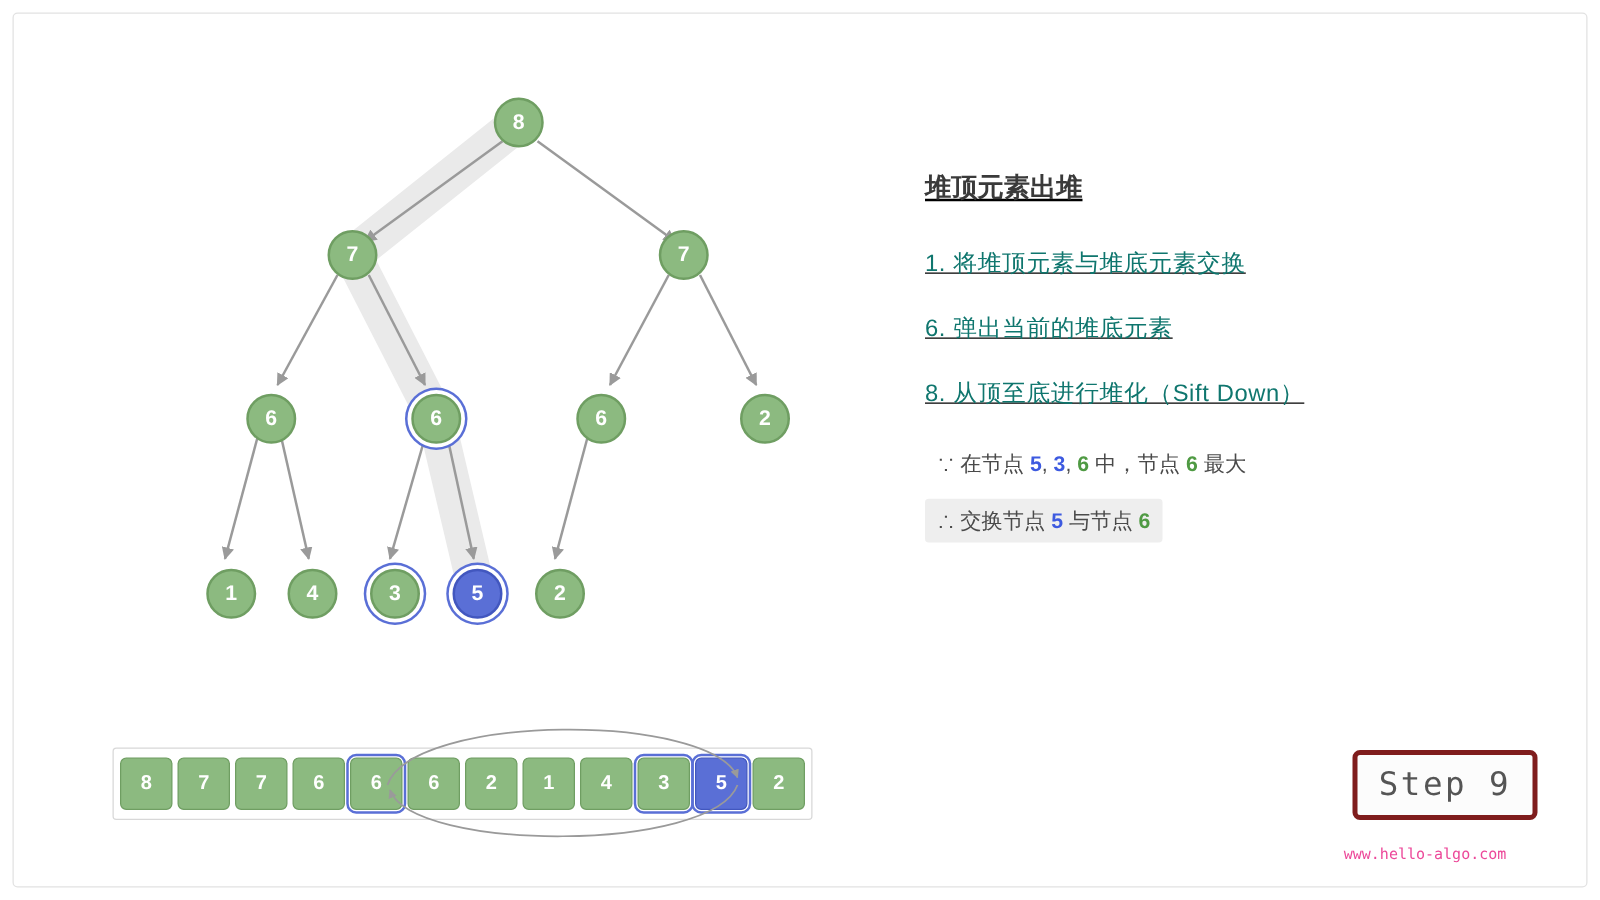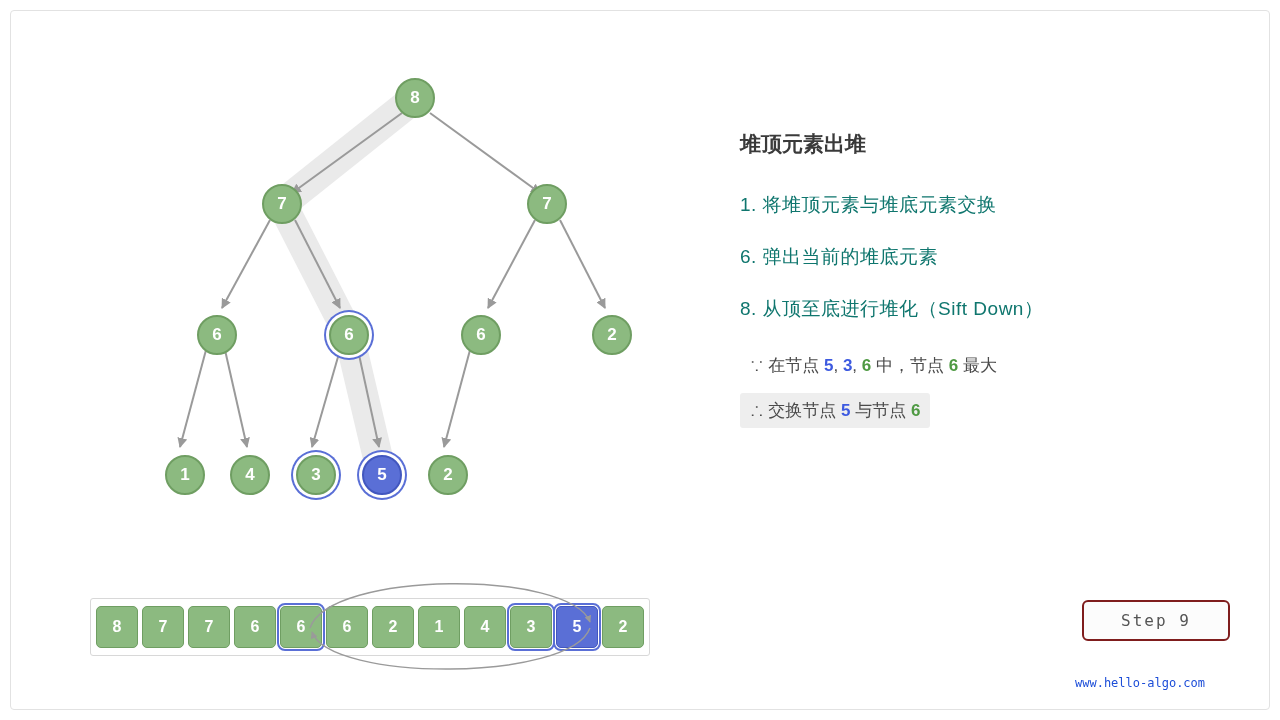--- a/index.html
+++ b/index.html
@@ -104,22 +104,23 @@
     outline-offset: 1px;
   }
   .cell.blue-ring {
     outline: 2px solid #5a6fd6;
     outline-offset: 1px;
   }
   
   #panel {
     position: absolute;
     left: 740px;
-    top: 130px;
+    top: 136px;
     width: 470px;
+    text-decoration: underline;
   }
   #panel h1 {
     margin: 0 0 34px 0;
     font-size: 21px;
     color: #3a3a3a;
     font-weight: bold;
   }
   .step-line {
     font-size: 19px;
     color: #0f766e;
@@ -138,40 +139,40 @@
     border-radius: 3px;
   }
   .blue-text { color: #3d5ae0; font-weight: bold; }
   .green-text { color: #4f9a43; font-weight: bold; }
   
   #step-badge {
     position: absolute;
     left: 1082px;
     top: 600px;
     width: 148px;
-    height: 41px;
-    border: 2px solid #7f1d1d;
+    height: 56px;
+    border: 4px solid #7f1d1d;
     border-radius: 6px;
     background: #fcfcfc;
     display: flex;
     align-items: center;
     justify-content: center;
     font-family: "DejaVu Sans Mono", monospace;
-    font-size: 16px;
+    font-size: 26px;
     color: #555555;
     letter-spacing: 2px;
     box-sizing: border-box;
   }
   #watermark {
     position: absolute;
     left: 1075px;
     top: 676px;
     font-family: "DejaVu Sans Mono", monospace;
     font-size: 12px;
-    color: #1d4ed8;
+    color: #ec4899;
   }
 </style>
 </head>
 <body>
 
 <div id="page">
   <div class="frame-border"></div>
 
   <div id="tree-area">
 

